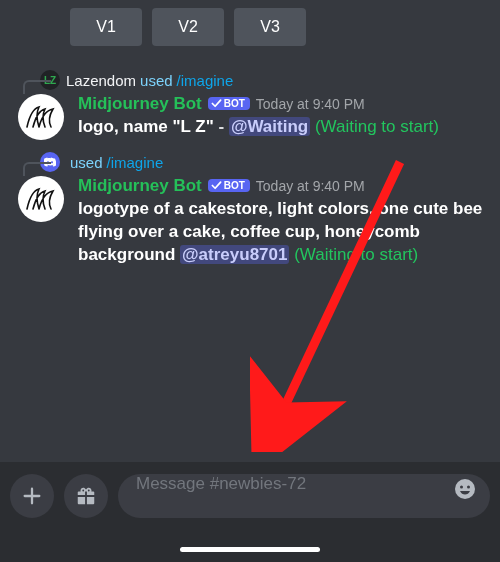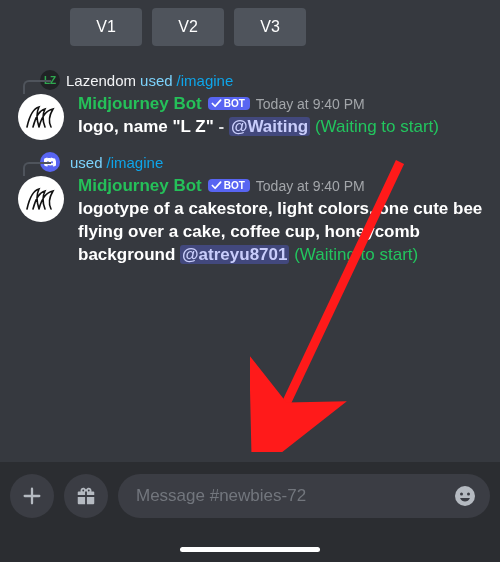--- a/index.html
+++ b/index.html
@@ -131,21 +131,21 @@
     font-size: 22px;
     cursor: pointer;
     flex-shrink:0;
   }
   .composer {
     flex: 1;
     background: #3b3d44;
     border-radius: 22px;
     height: 44px;
     display: flex;
-    align-items: center;
+    align-items: flex-start;
     padding: 0 10px 0 18px;
   }
   .composer input {
     flex: 1;
     background: transparent;
     border: none;
     outline: none;
     color: #dcddde;
     font-size: 17px;
   }

